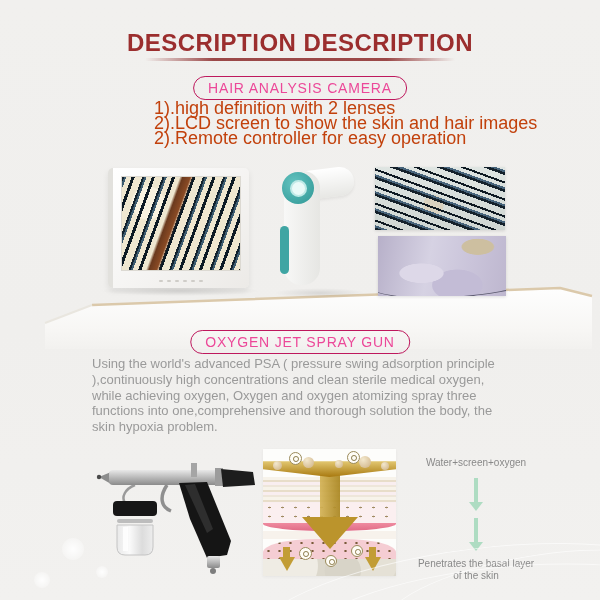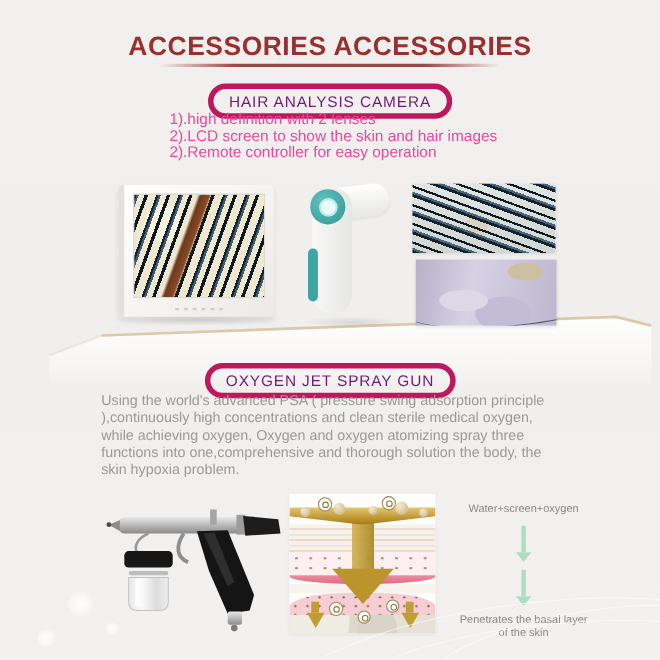--- a/index.html
+++ b/index.html
@@ -17,29 +17,29 @@
   }
   .title-underline{
     top:58px;left:50%;transform:translateX(-50%);
     width:310px;height:2.5px;border-radius:2px;
     background:linear-gradient(to right,rgba(140,43,43,0),rgba(140,43,43,.85) 22%,rgba(140,43,43,.85) 78%,rgba(140,43,43,0));
   }
 
   
   .badge{
     left:50%;transform:translateX(-50%);
-    border:5px solid #be185d;border-radius:999px;
+    border:1px solid #be185d;border-radius:999px;
     padding:3px 14px;font-size:14px;letter-spacing:.8px;
-    color:#701a75;white-space:nowrap;background:transparent;
+    color:#ec4899;white-space:nowrap;background:transparent;
   }
   .badge-camera{top:76px;}
   .badge-spray{top:330px;}
 
   
-  .features{top:101px;left:154px;font-size:14px;color:#ec4899;line-height:15px;}
+  .features{top:101px;left:154px;font-size:18px;color:#c2410c;line-height:15px;}
 
   
   .showcase{top:158px;left:0;width:600px;height:190px;}
   .platform-svg{top:117px;left:0;}
   .shadow{height:10px;border-radius:50%;background:radial-gradient(closest-side,rgba(0,0,0,.10),rgba(0,0,0,0));}
 
   .monitor{left:108px;top:10px;width:136px;height:120px;
     background:linear-gradient(135deg,#ffffff,#eceae7);
     border-radius:5px;border-left:5px solid #e2e1dd;
     box-shadow:0 3px 6px rgba(0,0,0,.08);}
@@ -128,21 +128,21 @@
   
   .bokeh{border-radius:50%;background:radial-gradient(circle,rgba(255,255,255,.95),rgba(255,255,255,0));}
   .arc{border-radius:50%;border:1.5px solid rgba(255,255,255,.6);
     border-color:rgba(255,255,255,.6) transparent transparent transparent;}
 </style>
 </head>
 <body>
 
 <div>
 
-  <div class="abs page-title">ACCESSORIES ACCESSORIES</div>
+  <div class="abs page-title">DESCRIPTION DESCRIPTION</div>
   <div class="abs title-underline"></div>
 
   <div class="abs badge badge-camera">HAIR ANALYSIS CAMERA</div>
 
   <div class="abs features">
     <div>1).high definition with 2 lenses</div>
     <div>2).LCD screen to show the skin and hair images</div>
     <div>2).Remote controller for easy operation</div>
   </div>
 

